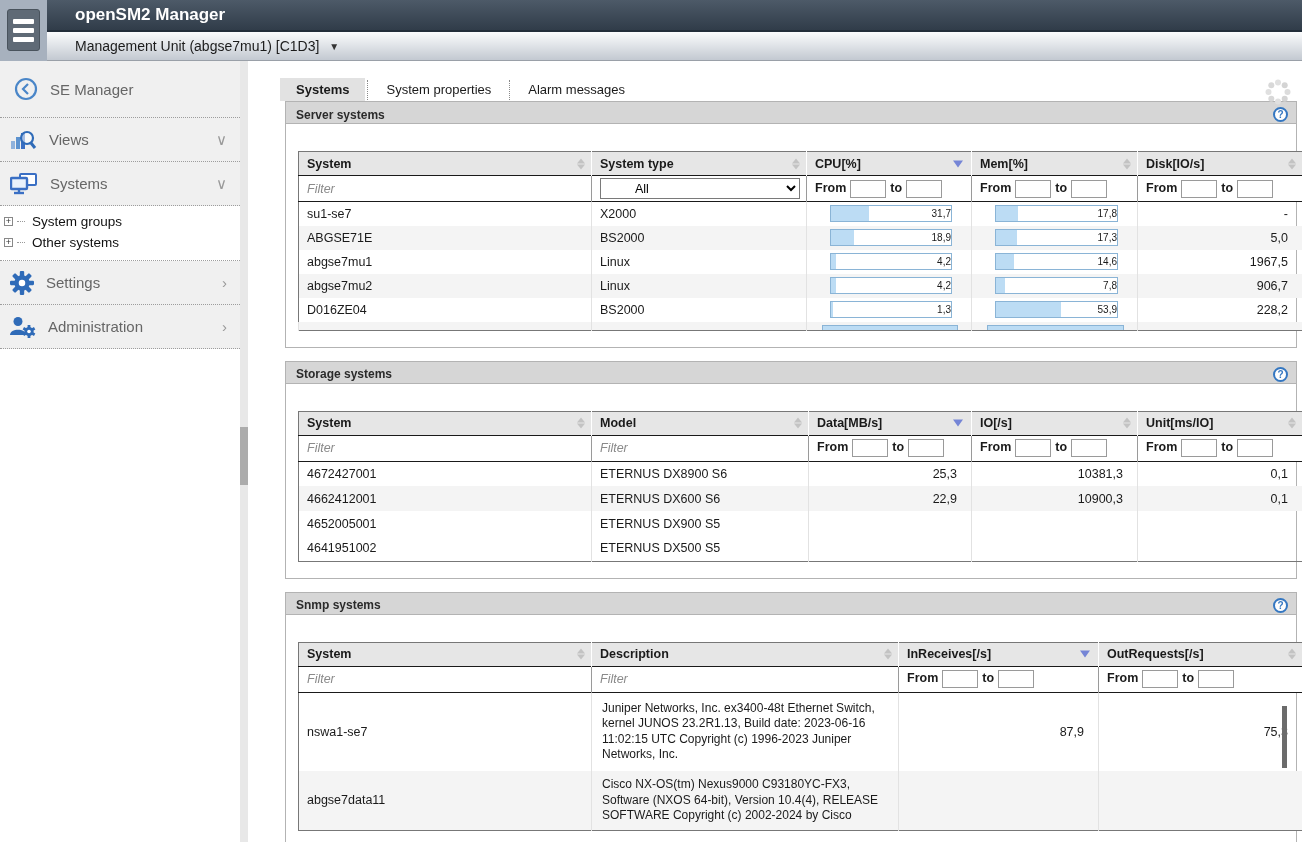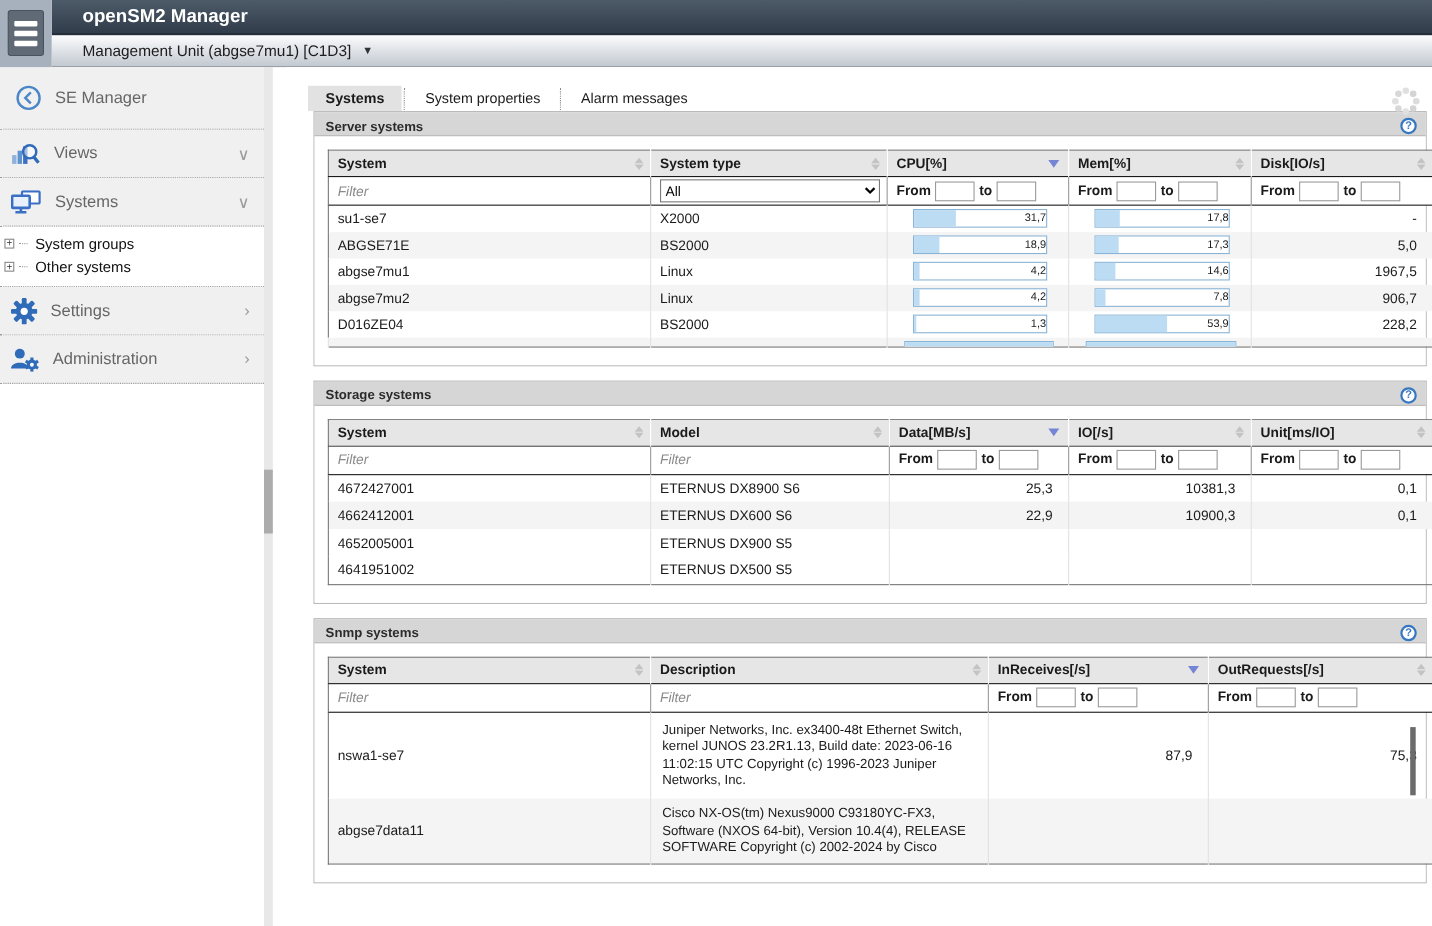--- a/index.html
+++ b/index.html
@@ -50,21 +50,21 @@
   .tabsep { border-left:1px dotted #8a8a8a; height:20px; margin:0 2px; }
   .spinner { position:absolute; top:17px; right:10px; }
 
   
   .panel { margin:0 5px 13px 25px; border:1px solid #b3b3b3; }
   .panel:first-of-type { margin-top:19px; }
   .phead { height:22px; background:#d6d6d6; border-bottom:1px solid #b3b3b3; display:flex; align-items:center;
     padding:4px 8px 0 10px; font-size:12px; font-weight:bold; color:#2b2b2b; }
   .help { margin-left:auto; width:15px; height:15px; border:2px solid #3577c1; border-radius:50%;
     color:#3577c1; font-size:10px; font-weight:bold; line-height:11px; text-align:center; background:#fdfdfd; cursor:pointer; }
-  .pbody { background:#fff; padding:12px 8px 16px 12px; position:relative; }
+  .pbody { background:#fff; padding:12px 8px 16px 12px; position:relative;margin-top:15px; }
 
   table { border-collapse:collapse; table-layout:fixed; width:1004px; font-size:12.5px; color:#1a1a1a; }
   .t-outer { border:1px solid #777; }
   th { background:#e6e6e6; font-weight:bold; text-align:left; padding:4px 6px 4px 8px; height:24px;
     border-left:1px solid #fff; position:relative; cursor:pointer; }
   th:first-child { border-left:none; }
   tr.hdr { border-bottom:1px solid #1a1a1a; }
   tr.flt { border-bottom:1px solid #1a1a1a; height:26px; }
   tr.flt td { border-left:1px solid #9a9a9a; padding:2px 6px 2px 8px; background:#fff; }
   tr.flt td:first-child { border-left:none; }
@@ -81,21 +81,21 @@
   .tri-sort { width:0; height:0; border-left:5px solid transparent; border-right:5px solid transparent; border-top:7px solid #7585d6;
     position:absolute; right:8px; top:50%; transform:translateY(-50%); }
 
   .fil-in { border:none; outline:none; width:95%; font-style:italic; font-size:12.5px; color:#701a75;
     font-family:"Liberation Sans", sans-serif; background:transparent; }
   .fil-in::placeholder { color:#8a8a8a; font-style:italic; }
   .ft { font-weight:bold; white-space:nowrap; }
   .ft input { width:36px; height:18px; border:1px solid #9a9a9a; margin:0 4px; vertical-align:middle;
     font-family:"Liberation Sans", sans-serif; }
   .allsel { width:100%; height:21px; border:1px solid #7a7a7a; font-size:12.5px; background:#fff;
-    font-family:"Liberation Sans", sans-serif; }
+    font-family:"Liberation Sans", sans-serif;padding-left:30px; }
 
   .pbar { position:relative; height:17px; border:1px solid #8ab4d6; background:#fff; margin:0 13px 0 15px; }
   .pfill { position:absolute; left:0; top:0; bottom:0; background:#bcdcf4; }
   .pval { position:absolute; left:0; right:0; top:0; text-align:right; line-height:16px; font-size:10px; }
 
   tr.partial { height:8px; background:#f4f4f4; }
   tr.partial td { padding:0; border-left:1px solid #e2e2e2; }
   .clip { height:8px; overflow:hidden; }
   .clip .pbar { margin-top:3px; height:14px; }
   .clip .pfill { width:100%; }

